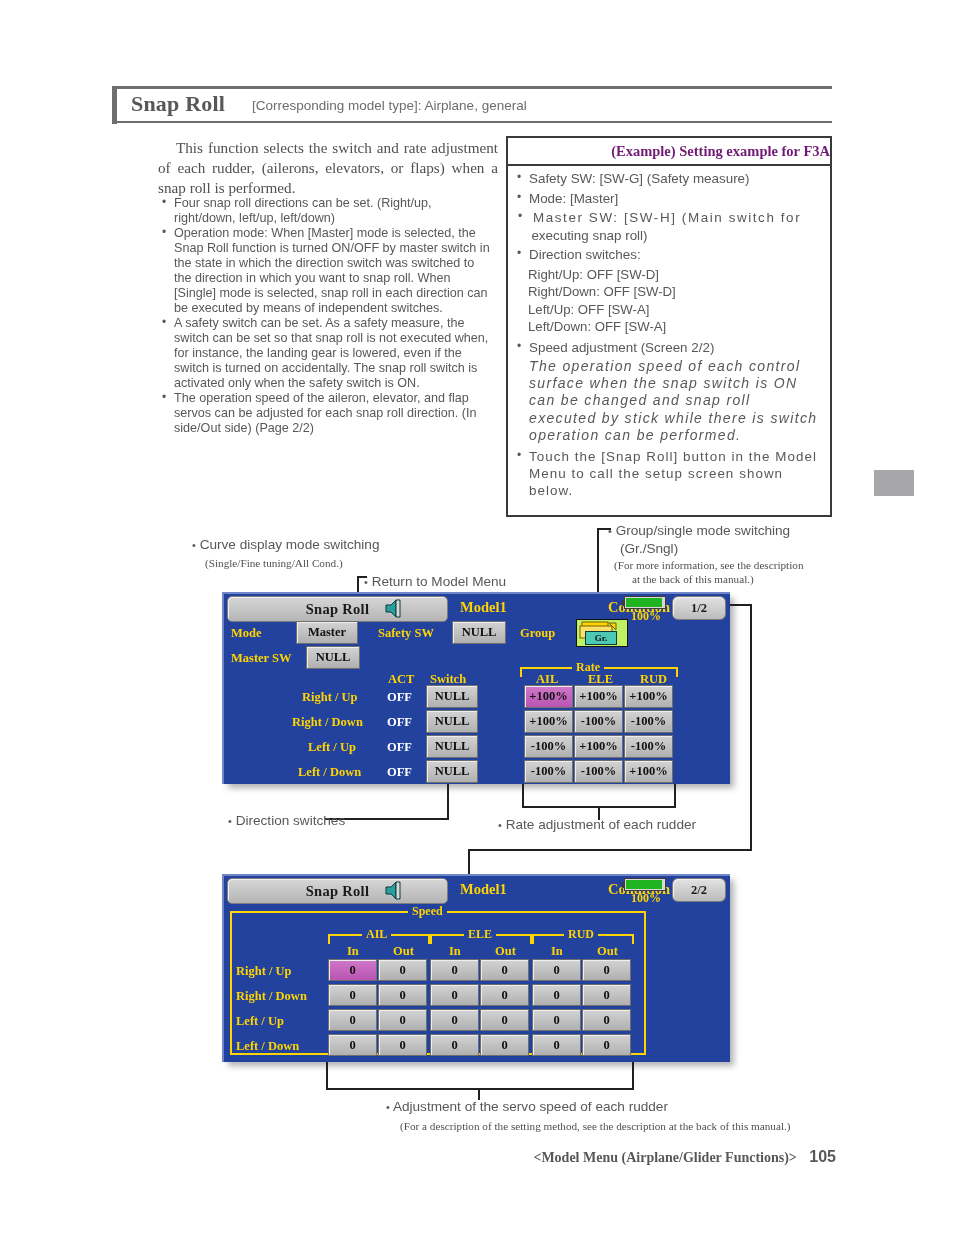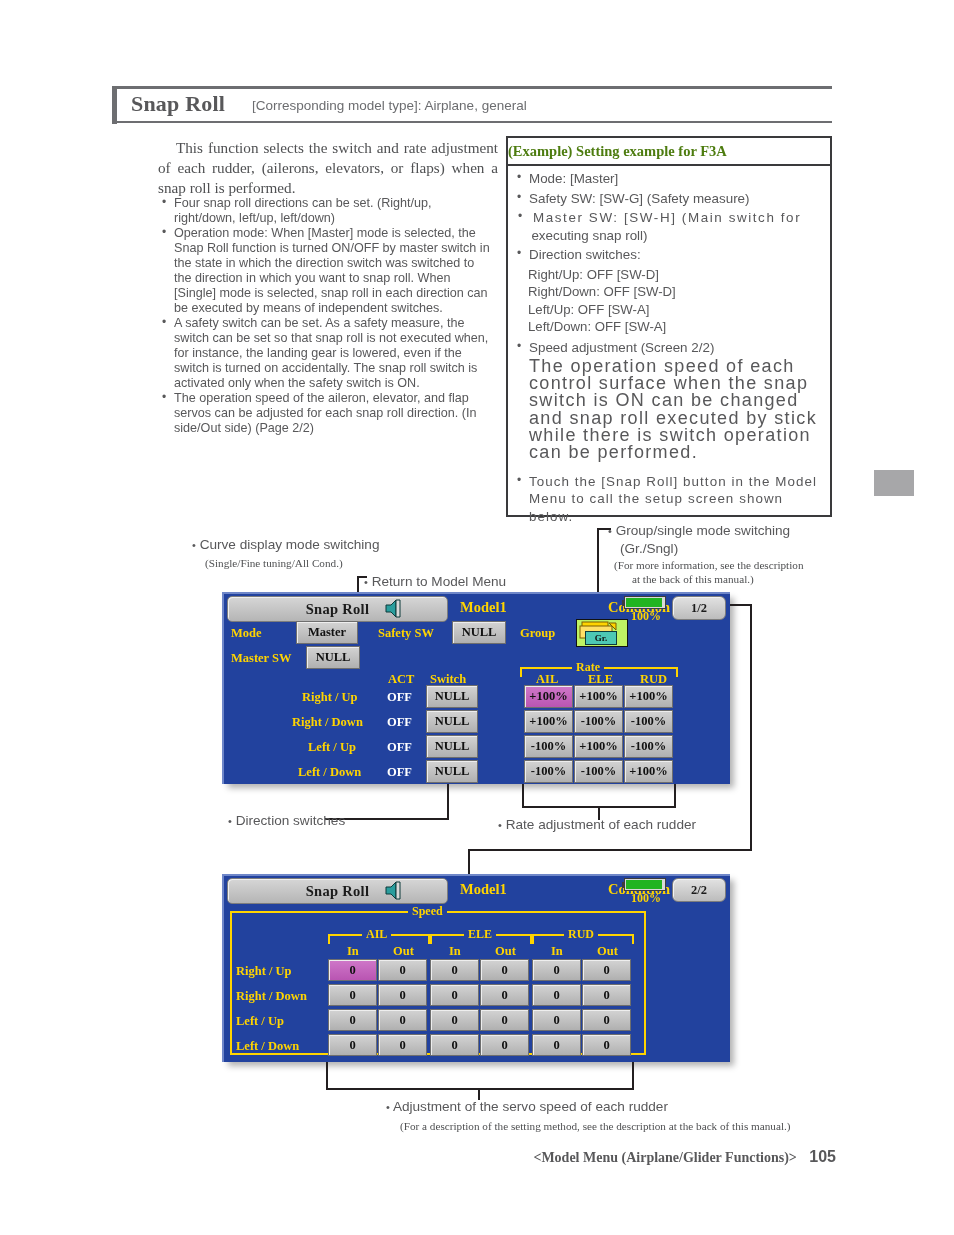--- a/index.html
+++ b/index.html
@@ -29,34 +29,34 @@
   .lead .ind{display:block;text-indent:18px;}
   ul.blist{list-style:none;margin:0;padding:0;}
   ul.blist li{position:relative;padding-left:12px;margin-bottom:0px;
     font-size:12.6px;line-height:15.0px;color:#58585a;}
   ul.blist li:before{content:"\2022";position:absolute;left:0px;top:-1px;font-size:12px;}
   .lbul{position:absolute;left:162px;top:196px;width:332px;}
 
   
   .exbox{position:absolute;left:506px;top:136px;width:326px;height:381px;
     border:2px solid #3a3a3c;background:#fff;box-sizing:border-box;}
-  .ex-title{text-align:left;font-family:"Liberation Serif",serif;font-weight:bold;
-    font-size:14.5px;color:#4d7c0f;padding:5px 0 4px;}
+  .ex-title{text-align:right;font-family:"Liberation Serif",serif;font-weight:bold;
+    font-size:14.5px;color:#701a75;padding:5px 0 4px;}
   .ex-hr{height:2px;background:#3a3a3c;margin:0 0 4px 0;}
   .ex-body{padding:0 8px;}
   .ex-li{position:relative;padding-left:13px;font-size:13.4px;line-height:17.5px;color:#58585a;margin-bottom:2px;}
   .ex-li:before{content:"\2022";position:absolute;left:1px;top:-1px;font-size:12px;}
   .ex-li.sp:before{left:2px;}
   .ex-li.sp{letter-spacing:1.6px;padding-left:17px;}
   .ex-li.sp .c2{letter-spacing:0px;margin-left:-1.6px;}
   .ex-note{font-family:"Liberation Serif",serif;font-size:10.8px;line-height:12.6px;
     color:#4f5052;margin:3px 0 4px 8px;}
   .ex-sw{font-size:13.2px;line-height:17.5px;color:#58585a;margin-left:12px;}
-  .ex-para{font-size:18px;line-height:17.2px;color:#58585a;margin:2px 0 12px 13px;
-    letter-spacing:1.35px;}
+  .ex-para{font-size:14px;line-height:17.2px;color:#58585a;margin:2px 0 4px 13px;
+    letter-spacing:1.35px;font-style:italic;}
   .ex-li2{position:relative;padding-left:13px;font-size:13.4px;line-height:17.2px;color:#58585a;
     letter-spacing:1.05px;margin-top:3px;}
   .ex-li2:before{content:"\2022";position:absolute;left:1px;top:-1px;font-size:12px;letter-spacing:0;}
 
   
   .anno{position:absolute;font-size:13.6px;color:#58585a;line-height:17px;}
   .anno .dot{font-size:11px;}
   .anno-sm{position:absolute;font-family:"Liberation Serif",serif;font-size:11.2px;
     color:#4f5052;line-height:13.5px;}
 
@@ -134,22 +134,22 @@
     <li>Four snap roll directions can be set. (Right/up, right/down, left/up, left/down)</li>
     <li>Operation mode: When [Master] mode is selected, the Snap Roll function is turned ON/OFF by master switch in the state in which the direction switch was switched to the direction in which you want to snap roll. When [Single] mode is selected, snap roll in each direction can be executed by means of independent switches.</li>
     <li>A safety switch can be set. As a safety measure, the switch can be set so that snap roll is not executed when, for instance, the landing gear is lowered, even if the switch is turned on accidentally. The snap roll switch is activated only when the safety switch is ON.</li>
     <li>The operation speed of the aileron, elevator, and flap servos can be adjusted for each snap roll direction. (In side/Out side) (Page 2/2)</li>
   </ul>
 
   <div class="exbox">
     <div class="ex-title">(Example) Setting example for F3A</div>
     <div class="ex-hr"></div>
     <div class="ex-body">
+      <div class="ex-li">Safety SW: [SW-G] (Safety measure)</div>
       <div class="ex-li">Mode: [Master]</div>
-      <div class="ex-li">Safety SW: [SW-G] (Safety measure)</div>
       <div class="ex-li sp">
         <span>Master SW: [SW-H] (Main switch for</span><br>
         <span class="c2">executing snap roll)</span>
       </div>
       <div class="ex-li">Direction switches:</div>
       <div class="ex-sw">Right/Up: OFF [SW-D]</div>
       <div class="ex-sw">Right/Down: OFF [SW-D]</div>
       <div class="ex-sw">Left/Up: OFF [SW-A]</div>
       <div class="ex-sw">Left/Down: OFF [SW-A]</div>
       <div class="ex-li" style="margin-top:3px">Speed adjustment (Screen 2/2)</div>

